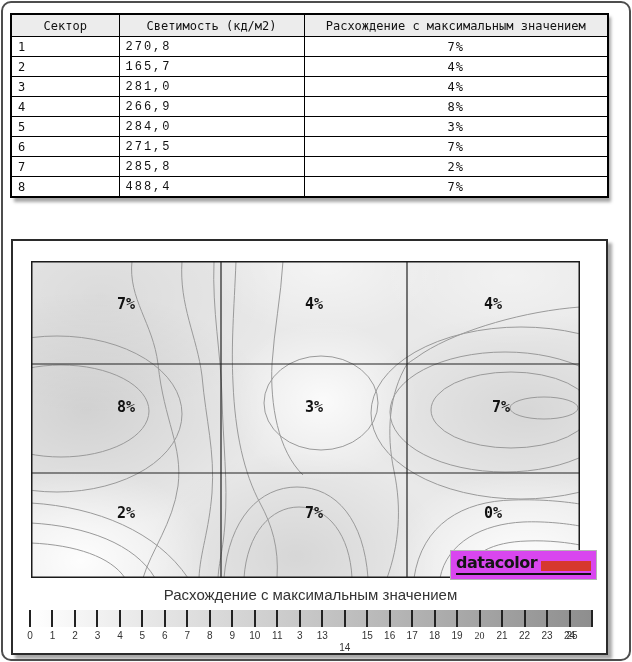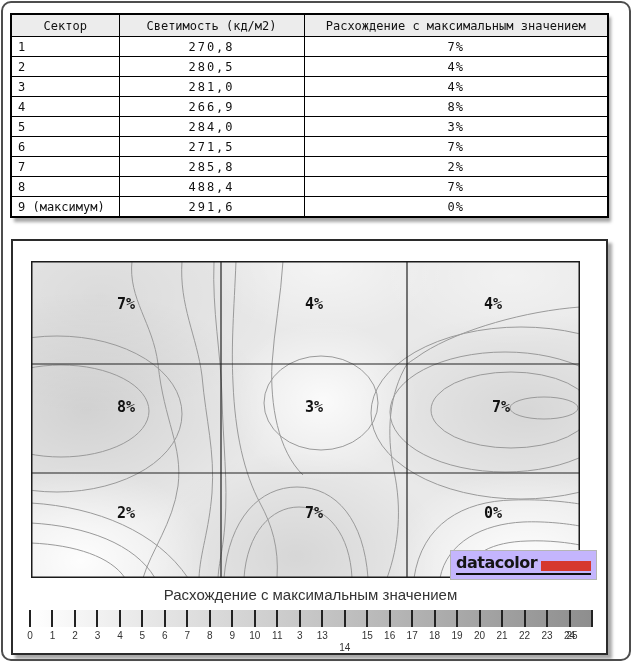--- a/index.html
+++ b/index.html
@@ -8,34 +8,34 @@
   #frame{position:absolute;inset:1px;border:2px solid #4d4d4d;border-radius:10px;pointer-events:none;z-index:50;}
 
   
   #tblwrap{position:absolute;left:10px;top:13px;width:597px;box-shadow:4px 4px 3px rgba(0,0,0,0.35);}
   table.uni{border-collapse:collapse;width:597px;background:#86efac;border:2px solid #000;
             font-size:12px;color:#111;table-layout:fixed;}
   table.uni th{background:var(--header-bg,#ececec);font-weight:normal;height:21px;
                border:1px solid #000;text-align:center;padding:0 4px;}
   table.uni td{border:1px solid #000;height:19px;padding:0 6px;background:#fff;}
   table.uni td:nth-child(1){text-align:left;}
-  table.uni td:nth-child(2){text-align:center;letter-spacing:2px;}
+  table.uni td:nth-child(2){text-align:left;letter-spacing:2px;font-family:Liberation Mono, monospace;}
   table.uni td:nth-child(3){text-align:center;letter-spacing:1px;}
   col.c1{width:108px;}col.c2{width:185px;}col.c3{width:304px;}
 
   
   #panel{position:absolute;left:11px;top:239px;width:597px;height:416px;background:#fff;
          border:2px solid #2b2b2b;box-sizing:border-box;box-shadow:4px 4px 3px rgba(0,0,0,0.35);}
   #map{position:absolute;left:18px;top:20px;width:549px;height:317px;}
   #map svg{display:block;}
   .cell-label{position:absolute;transform:translate(-50%,-50%);font:bold 15px "DejaVu Sans Mono",monospace;
               color:#111;z-index:5;white-space:nowrap;}
 
   
-  #logo{position:absolute;left:437px;top:309px;width:147px;height:30px;background:#c4b5fd;
+  #logo{position:absolute;left:437px;top:309px;width:147px;height:30px;background:#d946ef;
         border:1px solid #b5b5b5;box-sizing:border-box;z-index:10;display:flex;align-items:flex-end;
         padding:13px 5px 4px 5px;}
   #logo .inner{display:flex;align-items:flex-end;width:100%;border-bottom:2px solid #111;gap:4px;}
   #logo .word{font-family:"DejaVu Sans",sans-serif;font-weight:bold;font-size:16px;line-height:1;
               letter-spacing:-0.5px;color:#151515;padding-bottom:2px;}
   #logo .bar{height:10px;flex:1;background:var(--brand-red,#d6382e);margin-bottom:2px;}
 
   
   #caption{position:absolute;left:17px;top:345px;width:561px;text-align:center;
            font-family:"Liberation Sans",sans-serif;font-size:15px;color:#333;}
@@ -66,21 +66,21 @@
           </tr>
         </thead>
       <tbody>
           <tr>
             <td>1</td>
             <td>270,8</td>
             <td>7%</td>
           </tr>
           <tr>
             <td>2</td>
-            <td>280,5</td>
+            <td>165,7</td>
             <td>4%</td>
           </tr>
           <tr>
             <td>3</td>
             <td>281,0</td>
             <td>4%</td>
           </tr>
           <tr>
             <td>4</td>
             <td>266,9</td>
@@ -98,25 +98,20 @@
           </tr>
           <tr>
             <td>7</td>
             <td>285,8</td>
             <td>2%</td>
           </tr>
           <tr>
             <td>8</td>
             <td>488,4</td>
             <td>7%</td>
-          </tr>
-          <tr>
-            <td>9 (максимум)</td>
-            <td>291,6</td>
-            <td>0%</td>
           </tr>
         </tbody>
     </table>
   </div>
 
   <div id="panel">
     <div id="map">
       <svg width="549" height="317" viewBox="0 0 549 317">
         <defs>
           <radialGradient id="gd1">
@@ -262,21 +257,21 @@
         <div class="tick-label" style="left: 337.2px;">15</div>
         <div class="tick" style="left: 359.68px;"></div>
         <div class="tick-label" style="left: 359.68px;">16</div>
         <div class="tick" style="left: 382.16px;"></div>
         <div class="tick-label" style="left: 382.16px;">17</div>
         <div class="tick" style="left: 404.64px;"></div>
         <div class="tick-label" style="left: 404.64px;">18</div>
         <div class="tick" style="left: 427.12px;"></div>
         <div class="tick-label" style="left: 427.12px;">19</div>
         <div class="tick" style="left: 449.6px;"></div>
-        <div class="tick-label" style="left: 449.6px;">20</div>
+        <div class="tick-label" style="left: 449.6px; font-family: Liberation Serif, serif;">20</div>
         <div class="tick" style="left: 472.08px;"></div>
         <div class="tick-label" style="left: 472.08px;">21</div>
         <div class="tick" style="left: 494.56px;"></div>
         <div class="tick-label" style="left: 494.56px;">22</div>
         <div class="tick" style="left: 517.04px;"></div>
         <div class="tick-label" style="left: 517.04px;">23</div>
         <div class="tick" style="left: 539.52px;"></div>
         <div class="tick-label" style="left: 539.52px;">24</div>
         <div class="tick" style="left: 562px;"></div>
         <div class="tick-label" style="left: 542px;">25</div>

